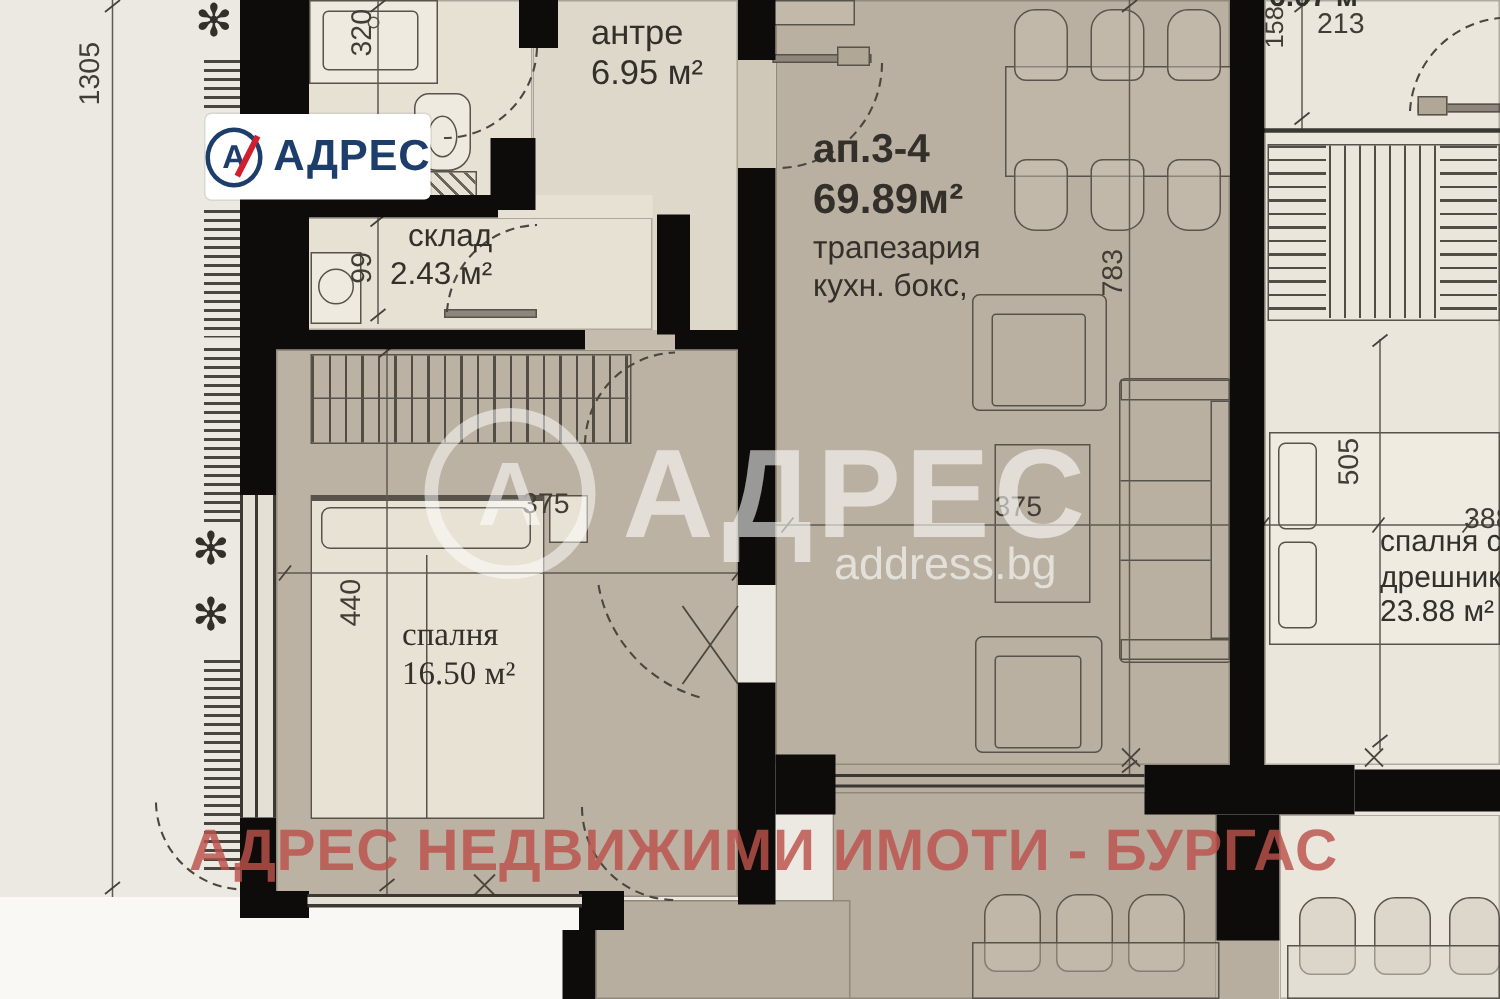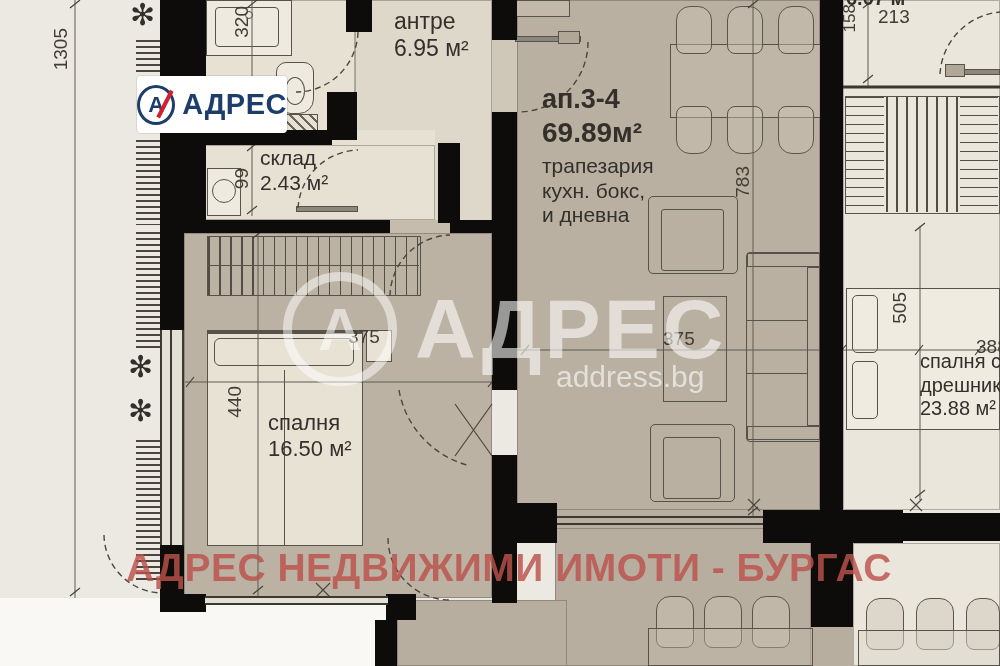--- a/index.html
+++ b/index.html
@@ -182,32 +182,31 @@
     <div class="seat" style="left:5px;top:72px;width:26px;height:58px;border-radius:5px;"></div>
   </div>
   <div class="furn" style="left:945px;top:69px;width:55px;height:6px;background:#8d867c;border-width:1px;"></div>
   <div class="furn" style="left:945px;top:64px;width:20px;height:13px;background:#b1a796;"></div>
   <div class="furn" style="left:296px;top:206px;width:62px;height:6px;background:#8d867c;border-width:1px;"></div>
 
   <div class="lbl" style="left:394px;top:8px;font-size:23px;">
     <div>антре</div>
     <div>6.95 м²</div>
   </div>
-  <div class="lbl" style="left:260px;top:146px;font-size:21px;">
+  <div class="lbl" style="left:260px;top:146px;font-size:21px;text-align:right;">
     <div>склад</div>
     <div>2.43 м²</div>
   </div>
   <div class="lbl" style="left:542px;top:84px;font-size:21px;">
     <div style="font-size:27px;font-weight:700;">ап.3-4</div>
     <div style="font-size:28px;font-weight:700;margin-bottom:5px;">69.89м²</div>
     <div>трапезария</div>
     <div>кухн. бокс,</div>
-    <div>и дневна</div>
-  </div>
-  <div class="lbl" style="left:268px;top:410px;font-size:22px;">
+  </div>
+  <div class="lbl" style="left:268px;top:410px;font-size:22px;font-family:Liberation Serif, serif;">
     <div>спалня</div>
     <div>16.50 м²</div>
   </div>
   <div class="lbl" style="left:920px;top:350px;font-size:20px;">
     <div>спалня с</div>
     <div>дрешник</div>
     <div>23.88 м²</div>
   </div>
   <div class="lbl" style="left:846px;top:-13px;font-size:20px;font-weight:700;">6.07 м</div>
 

